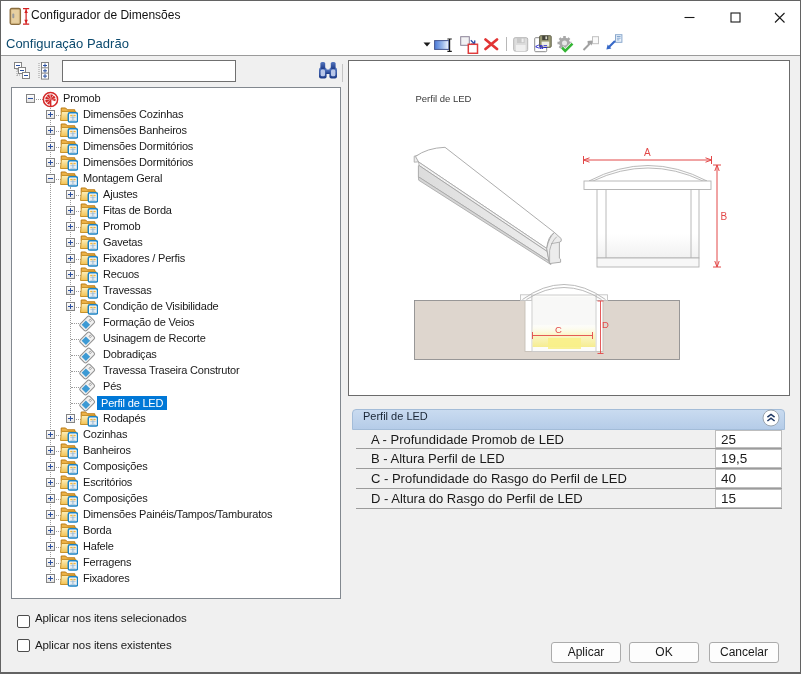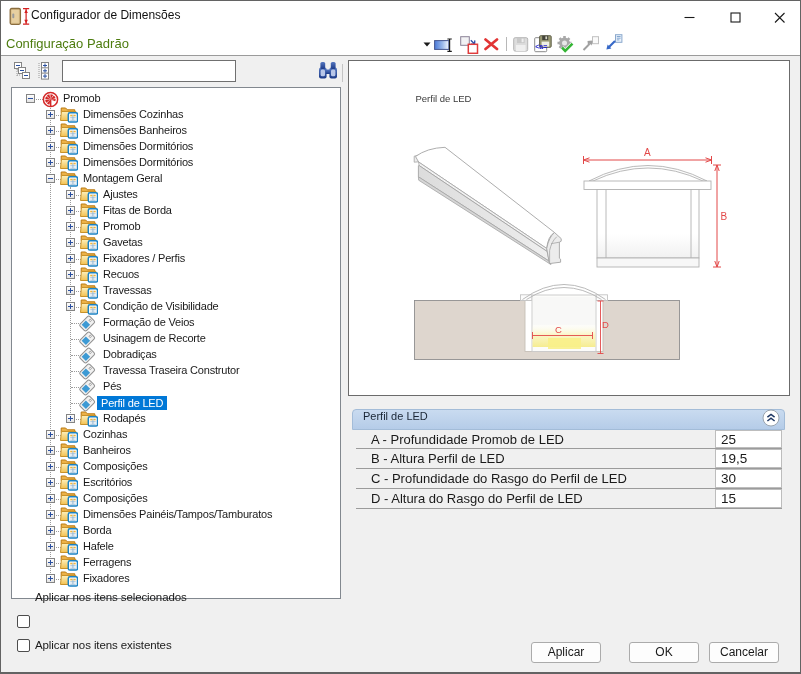--- a/index.html
+++ b/index.html
@@ -118,21 +118,21 @@
   <path d="M17.1,16.4 l-1.8,-3.6 h3.6 Z" stroke="none"></path>
  </g>
 </svg>
 <div class="ab" style="left:30px;top:7px;font-size:12px;line-height:14px;color:#111">Configurador de Dimensões</div>
 <svg class="ab" style="left:674px;top:6px" width="120" height="20">
  <path d="M9.5,10.5 h10" stroke="#1a1a1a" stroke-width="1.1"></path>
  <rect x="56" y="6" width="9" height="9" fill="none" stroke="#1a1a1a" stroke-width="1.1"></rect>
  <path d="M100,6 l9.5,9.5 M109.5,6 L100,15.5" stroke="#1a1a1a" stroke-width="1.1"></path>
 </svg>
 
-<div class="ab" style="left:5px;top:34.5px;font-size:13px;line-height:15px;color:#4d7c0f">Configuração Padrão</div>
+<div class="ab" style="left:5px;top:34.5px;font-size:13px;line-height:15px;color:#0c4a6e">Configuração Padrão</div>
 
 <svg class="ab" style="left:422px;top:41px" width="8" height="5">
     <path d="M0.5,0.5 L7.5,0.5 L4,4.5 Z" fill="#1a1a1a"></path>
   </svg>
 <svg class="ab" style="left:433px;top:37px" width="21" height="15">
  <rect x="0.6" y="2.6" width="14.2" height="8.8" fill="url(#gRen)" stroke="#45568e" stroke-width="1"></rect>
  <path d="M13.4,1 h4.4 M15.6,1 v12.4 M13.4,13.4 h4.4" stroke="#1a1a1a" stroke-width="1.2" fill="none"></path>
 </svg>
 <svg class="ab" style="left:459px;top:35px" width="20" height="18">
  <rect x="0.7" y="0.7" width="8.6" height="8.6" fill="#f2f2f4" stroke="#8a8296"></rect>
@@ -510,27 +510,27 @@
 <svg class="ab" style="left:761px;top:408px" width="18" height="18">
  <circle cx="9" cy="9" r="8" fill="#fff" stroke="#9aa4ae"></circle>
  <path d="M5.4,8.2 L9,5.4 L12.6,8.2 M5.4,12 L9,9.2 L12.6,12" stroke="#1f3864" stroke-width="1.5" fill="none"></path>
 </svg>
 <div class="vcell" style="top:429px;height:18px">25</div>
 <div class="trow" style="top:429px;height:18px">A - Profundidade Promob de LED</div>
 <div class="hline" style="top:447px"></div>
 <div class="vcell" style="top:448px;height:19px">19,5</div>
 <div class="trow" style="top:448px;height:19px">B - Altura Perfil de LED</div>
 <div class="hline" style="top:467px"></div>
-<div class="vcell" style="top:468px;height:19px">30</div>
+<div class="vcell" style="top:468px;height:19px">40</div>
 <div class="trow" style="top:468px;height:19px">C - Profundidade do Rasgo do Perfil de LED</div>
 <div class="hline" style="top:487px"></div>
 <div class="vcell" style="top:488px;height:19px">15</div>
 <div class="trow" style="top:488px;height:19px">D - Altura do Rasgo do Perfil de LED</div>
 <div class="hline" style="top:507px"></div>
 
 <div class="cb" style="top:614px"></div>
-<div class="cbl" style="top:590px;line-height:13px">Aplicar nos itens selecionados</div>
+<div class="cbl" style="top:611px;line-height:13px">Aplicar nos itens selecionados</div>
 <div class="cb" style="top:638px"></div>
 <div class="cbl" style="top:638px;line-height:13px">Aplicar nos itens existentes</div>
 
-<div class="btn" style="left:530px">Aplicar</div>
+<div class="btn" style="left:550px">Aplicar</div>
 <div class="btn" style="left:628px">OK</div>
 <div class="btn" style="left:708px">Cancelar</div>
 
 </body></html>

